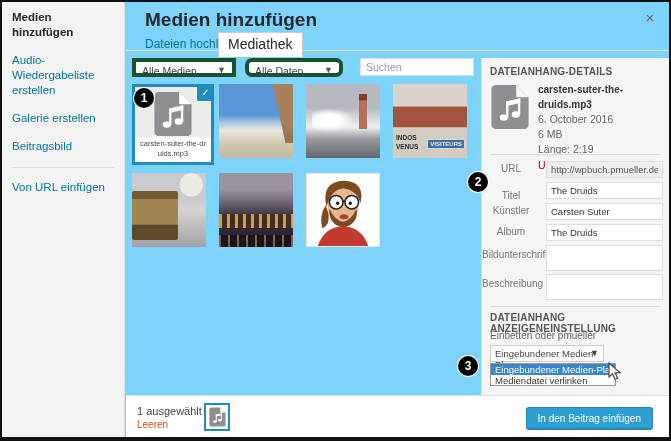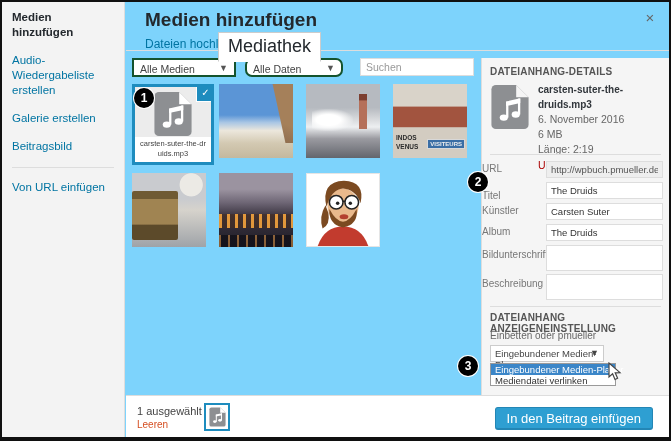--- a/index.html
+++ b/index.html
@@ -13,26 +13,26 @@
   .menu-item { font-size:11.5px; color:#0074a2; margin-bottom:13px; line-height:1.3; cursor:pointer; }
   .menu-item.active { color:#23282d; font-weight:bold; }
   .menu-sep { border:none; border-top:1px solid #ddd; margin:4px 0 12px; }
 
   
   .modal-title { position:absolute; left:143px; top:7px; font-size:19px; font-weight:bold; color:#23282d; }
   .close-btn { position:absolute; left:638px; top:6px; width:20px; height:20px; border:none; background:none;
                font-size:15px; color:#666; cursor:pointer; line-height:20px; }
   .tab-line { position:absolute; left:124px; right:0; top:48px; border-top:1px solid #ddd; }
   .tab-upload { position:absolute; left:143px; top:35px; font-size:12px; color:#0074a2; cursor:pointer; }
-  .tab-library { position:absolute; left:216px; top:30px; font-size:18px; color:#23282d;
+  .tab-library { position:absolute; left:216px; top:30px; font-size:14px; color:#23282d;
                  background:#fff; border:1px solid #ccc; border-bottom:1px solid #fff;
                  padding:3px 9px 4px; z-index:2; cursor:pointer; }
 
   
-  .sel { position:absolute; top:56px; height:19px; background:#fff; border:2px solid #14532d;
+  .sel { position:absolute; top:56px; height:19px; background:#fff; border:4px solid #14532d;
          font-size:10.5px; color:#444; padding:3px 6px; cursor:pointer; }
   .sel .caret { position:absolute; right:6px; top:3px; font-size:9px; color:#555; }
   .sel-media { left:130px; width:104px; }
   .sel-date  { left:243px; width:98px;border-radius:7px; }
   .search-box { position:absolute; left:358px; top:56px; width:114px; height:18px;
                 border:1px solid #ddd; font-size:10.5px; padding:0 5px; color:#333;
                 font-family:"Liberation Sans", sans-serif; }
   .search-box::placeholder { color:#999; }
 
   
@@ -81,21 +81,21 @@
   .details { position:absolute; left:479px; top:56px; width:188px; height:337px;
              background:#f5f5f5; border-left:1px solid #ddd; font-size:10.5px; color:#666; }
   .d-head { position:absolute; left:8px; font-size:10px; font-weight:bold; color:#555; letter-spacing:.2px; }
   .d-head1 { top:8px; }
   .d-icon { position:absolute; left:8px; top:26px; }
   .d-info { position:absolute; left:56px; top:25px; line-height:1.45; }
   .d-fname { font-weight:bold; color:#32373c; font-size:10px; }
   .d-del { color:#a00; cursor:pointer; }
   .d-div { position:absolute; left:8px; right:8px; border-top:1px solid #ddd; }
   .f-row { position:absolute; left:0; width:100%; }
-  .f-label { position:absolute; left:0; width:58px; text-align:left; color:#777; font-size:10px; line-height:1.15; }
+  .f-label { position:absolute; left:0; width:58px; text-align:center; color:#777; font-size:10px; line-height:1.15; }
   .f-input { position:absolute; left:64px; width:117px; height:17px; border:1px solid #ddd;
              background:#fff; font-size:9.5px; color:#333; padding:0 4px;
              font-family:"Liberation Sans", sans-serif; }
   .f-input.ro { background:#eee; color:#555; }
   .f-area { position:absolute; left:64px; width:117px; height:26px; border:1px solid #ddd;
             background:#fff; resize:none; font-family:"Liberation Sans", sans-serif; }
   .d-label { position:absolute; left:8px; font-size:10px; color:#666; }
   .d-select { position:absolute; left:8px; top:287px; width:114px; height:17px; background:#fff;
               border:1px solid #ccc; font-size:9.5px; color:#444; padding:2px 4px; cursor:pointer; }
   .d-select .caret { position:absolute; right:4px; top:2px; font-size:9px; }
@@ -106,21 +106,21 @@
 
   
   .toolbar { position:absolute; left:124px; right:0; top:393px; bottom:0;
              background:#fff; border-top:1px solid #ddd; }
   .t-count { position:absolute; left:11px; top:9px; font-size:11px; color:#444; }
   .t-clear { position:absolute; left:11px; top:23px; font-size:10px; color:#d54e21; cursor:pointer; }
   .t-thumb { position:absolute; left:78px; top:7px; width:26px; height:28px; background:#fff;
              border:2px solid #1e8cbe; display:flex; align-items:center; justify-content:center; }
   .t-btn { position:absolute; right:16px; top:11px; height:23px; padding:0 11px;
            background:#2e9fd2; border:1px solid #2386b5; border-bottom-width:2px; border-radius:3px;
-           color:#fff; font-size:13px; cursor:pointer; font-family:"Liberation Sans", sans-serif; }
+           color:#fff; font-size:10px; cursor:pointer; font-family:"Liberation Sans", sans-serif; }
 
   
   .badge { position:absolute; width:20px; height:20px; border-radius:50%; background:#000;
            color:#fff; font-size:12px; font-weight:bold; text-align:center; line-height:20px;
            box-shadow:0 0 0 1px #fff; z-index:8; }
   .badge1 { left:132px; top:86px; }
   .badge2 { left:466px; top:170px; }
   .badge3 { left:456px; top:354px; }
   .cursor { position:absolute; left:606px; top:360px; z-index:9; }
 </style>
@@ -205,21 +205,21 @@
         <path d="M29 1 l14 14 h-14 z" fill="#f5f5f5"></path>
         <ellipse cx="15" cy="38" rx="4.6" ry="3.6" fill="#fff"></ellipse>
         <ellipse cx="28.5" cy="34.5" rx="4.6" ry="3.6" fill="#fff"></ellipse>
         <rect x="17.6" y="20" width="2.6" height="18" fill="#fff"></rect>
         <rect x="31" y="16.5" width="2.6" height="18" fill="#fff"></rect>
         <path d="M17.6 25 l16 -3.6 v-5.2 l-16 3.6 z" fill="#fff"></path>
       </svg>
     </span>
     <div class="d-info">
       <div class="d-fname">carsten-suter-the-druids.mp3</div>
-      <div>6. November 2016</div>
+      <div>6. October 2016</div>
       <div>6 MB</div>
       <div>Länge: 2:19</div>
       <div class="d-del">Unwiderruflich löschen</div>
     </div>
     <div class="d-div" style="top:96px"></div>
 
     <div class="f-row" style="top:103px">
       <span class="f-label" style="top:2px">URL</span>
       <input class="f-input ro" readonly="" value="http://wpbuch.pmueller.de/" style="">
     </div>

